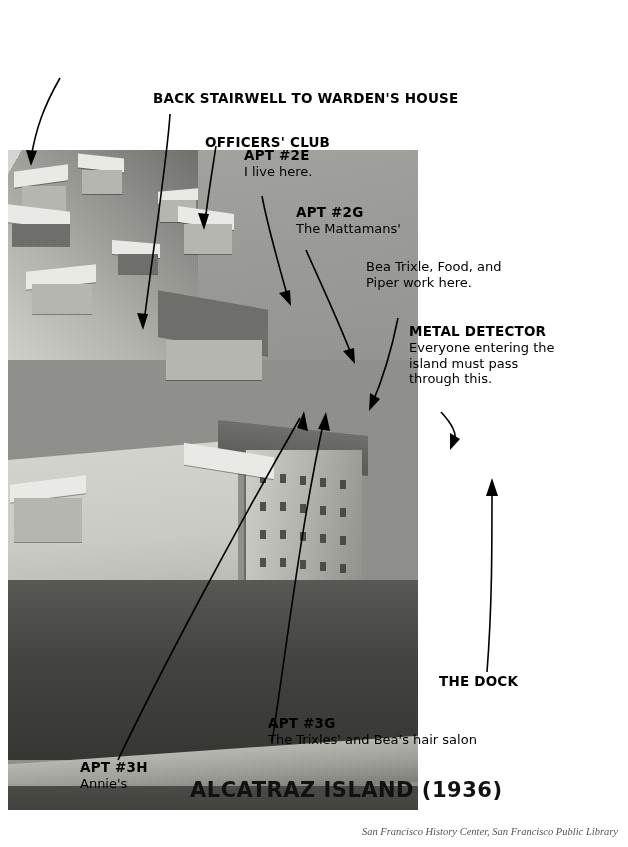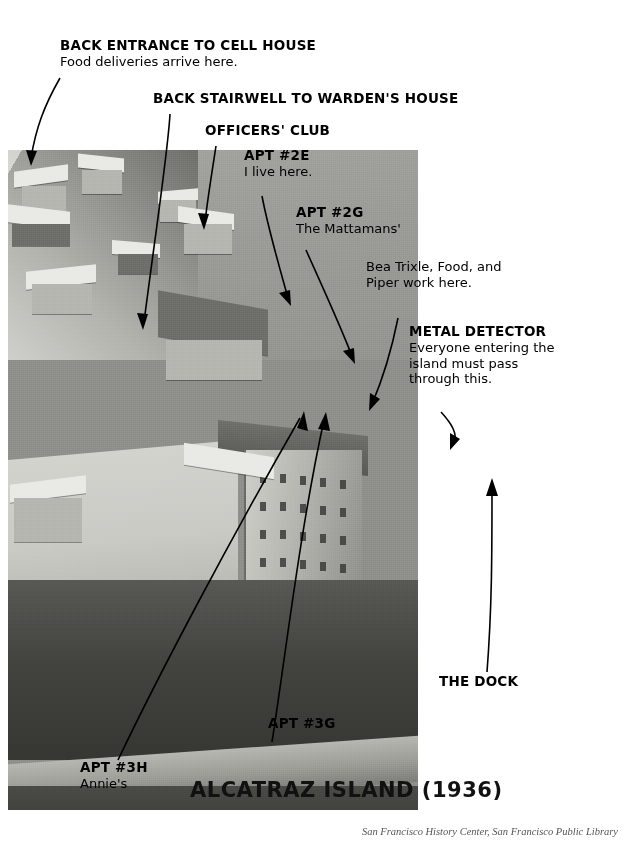--- a/index.html
+++ b/index.html
@@ -252,30 +252,26 @@
     <path d="M487,672 C492,608 492,552 492,486"></path>
     <polygon points="492,478 486,496 498,496"></polygon>
 
     <path d="M118,760 C160,672 230,540 300,418"></path>
     <polygon points="304,411 297,428 308,431"></polygon>
 
     <path d="M272,742 C286,652 300,530 324,420"></path>
     <polygon points="326,412 318,429 330,431"></polygon>
   </svg>
 
-  <div class="anno" style="left:60px; top:38px;">
-    <div class="head">BACK ENTRANCE TO CELL HOUSE</div>
-    <div class="body">Food deliveries arrive here.</div>
-  </div>
 
   <div class="anno" style="left:153px; top:91px;">
     <div class="head">BACK STAIRWELL TO WARDEN'S HOUSE</div>
   </div>
 
-  <div class="anno" style="left:205px; top:123px;">
+  <div class="anno" style="left:205px; top:135px;">
     <div class="head">OFFICERS' CLUB</div>
   </div>
 
   <div class="anno" style="left:244px; top:148px;">
     <div class="head">APT #2E</div>
     <div class="body">I live here.</div>
   </div>
 
   <div class="anno" style="left:296px; top:205px;">
     <div class="head">APT #2G</div>
@@ -295,18 +291,19 @@
     <div class="head">THE DOCK</div>
   </div>
 
   <div class="anno" style="left:80px; top:760px;">
     <div class="head">APT #3H</div>
     <div class="body">Annie's</div>
   </div>
 
   <div class="anno" style="left:268px; top:716px;">
     <div class="head">APT #3G</div>
+    <div class="body">The Trixles' and Bea's hair salon</div>
   </div>
 
   <div id="title">ALCATRAZ ISLAND (1936)</div>
   <div id="credit">San Francisco History Center, San Francisco Public Library</div>
 
 </div>
 
 </body></html>

